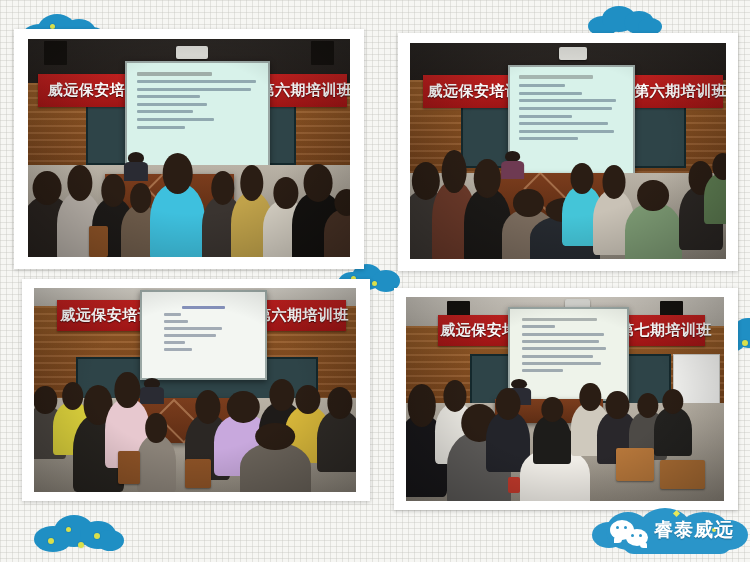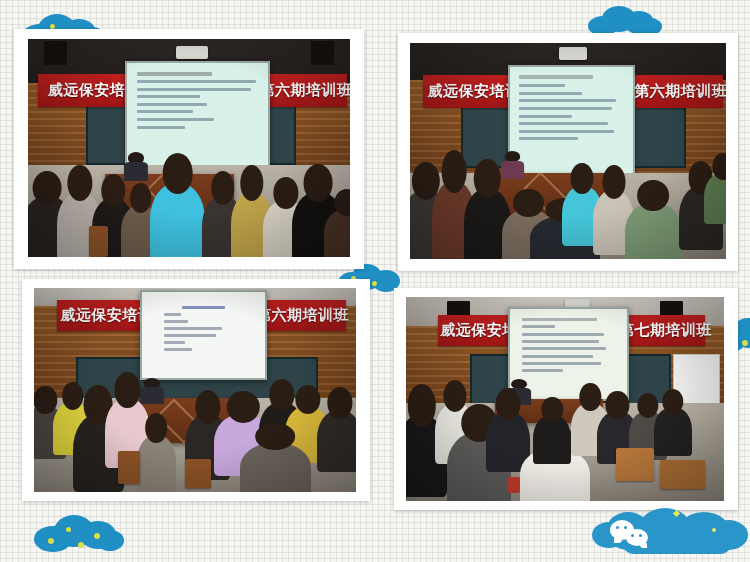--- a/index.html
+++ b/index.html
@@ -367,15 +367,16 @@
       <div class="bub" style="left:0px;top:0px;width:24px;height:20px;"></div>
       <div class="bub" style="left:4px;top:16px;width:8px;height:7px;border-radius:50% 50% 50% 0;"></div>
       <div class="eye" style="left:6px;top:6px;width:3px;height:3px;"></div>
       <div class="eye" style="left:14px;top:6px;width:3px;height:3px;"></div>
       <div class="bub" style="left:16px;top:9px;width:22px;height:17px;"></div>
       <div class="bub" style="left:30px;top:22px;width:7px;height:6px;border-radius:50% 50% 0 50%;"></div>
       <div class="eye" style="left:21px;top:14px;width:3px;height:3px;"></div>
       <div class="eye" style="left:29px;top:14px;width:3px;height:3px;"></div>
     </div>
 
+    <div class="txt">睿泰威远</div>
   </div>
 
 </div>
 
 </body></html>

